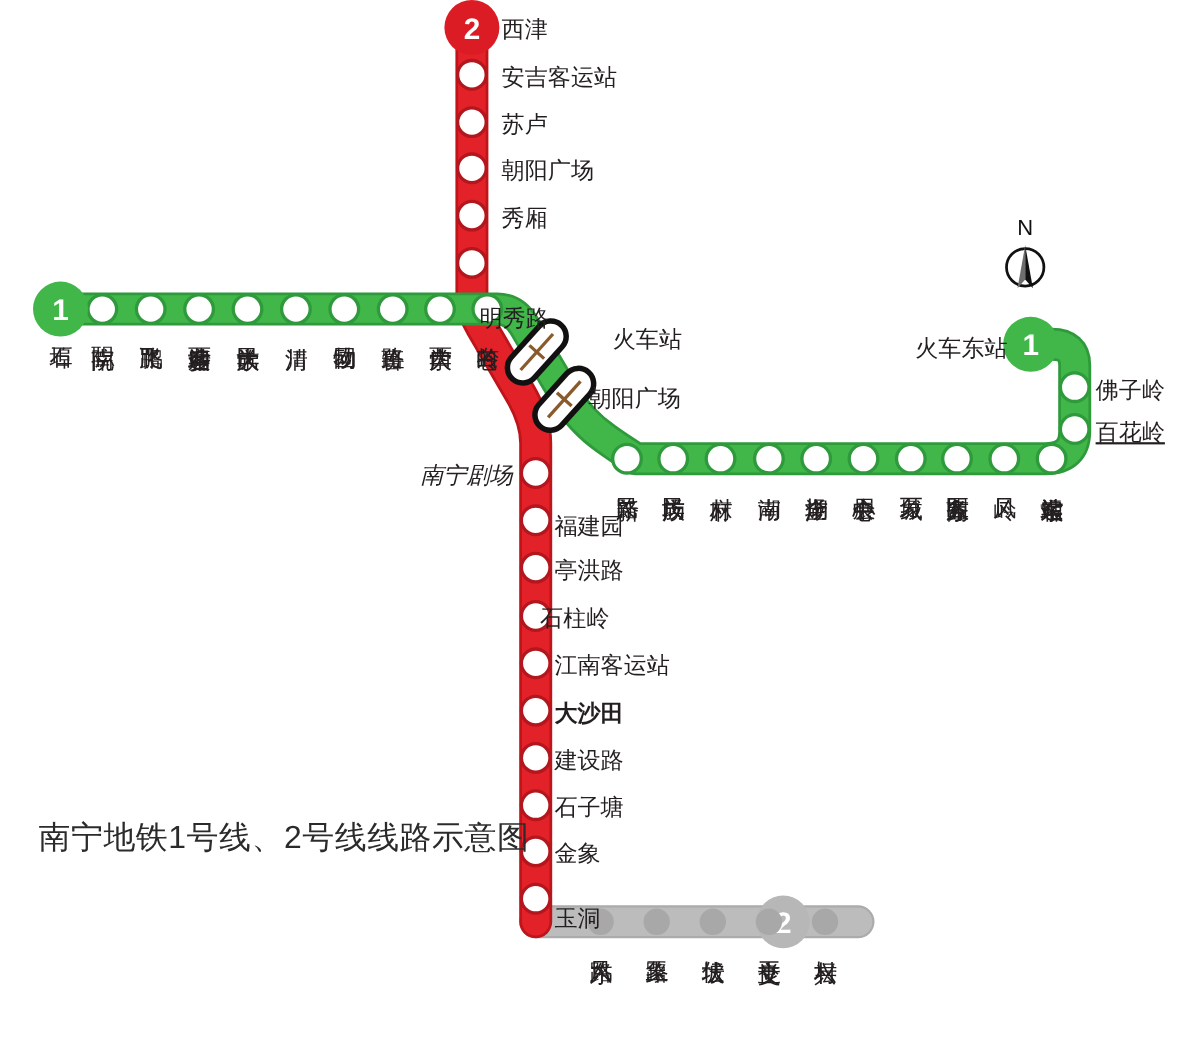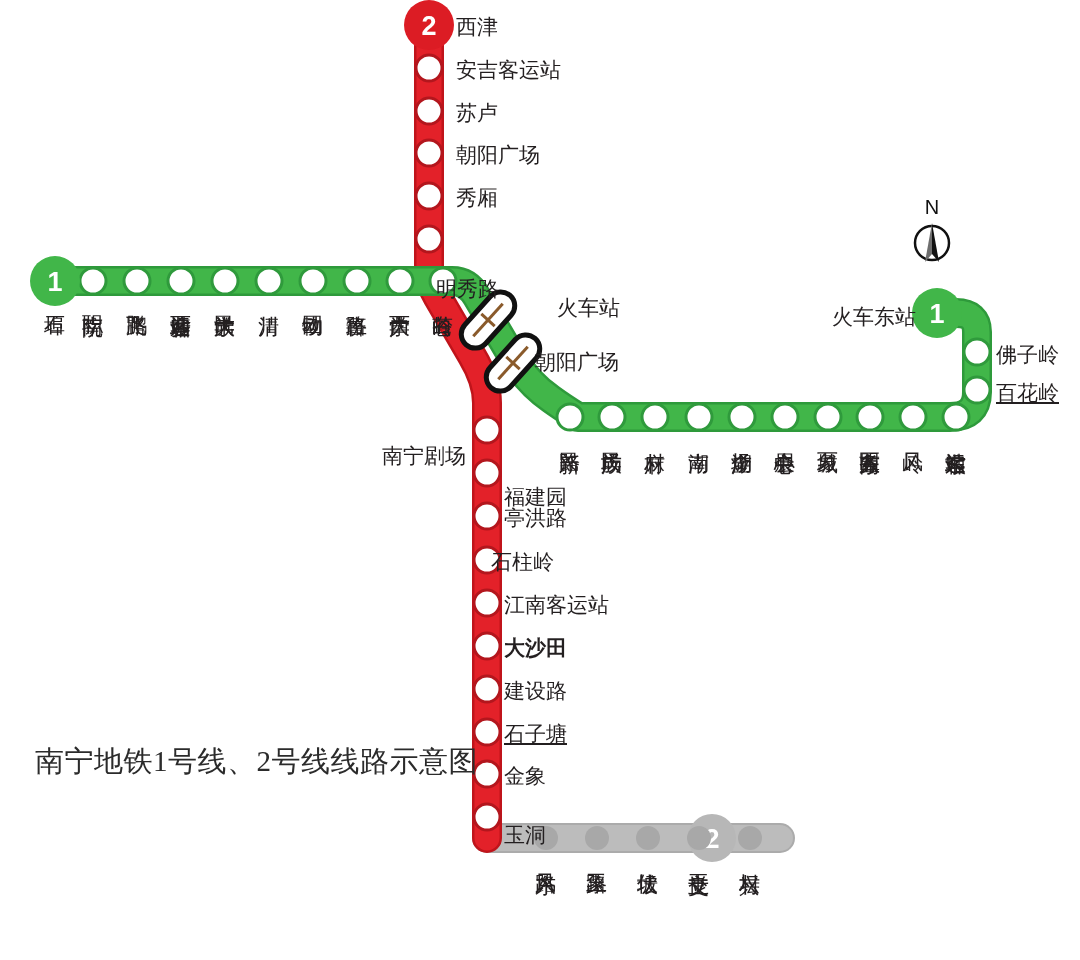--- a/index.html
+++ b/index.html
@@ -67,21 +67,20 @@
     color: #231f20;
     white-space: nowrap;
     font-weight: 500;
   }
   .title-abs {
     position: absolute;
     font-size: 29px;
     color: #2b2b2b;
     white-space: nowrap;
     letter-spacing: 0.5px;
-    font-family: Liberation Serif, serif;
   }
 </style>
 </head>
 <body>
 
 <div id="map-root">
 
   <svg class="map-svg" viewBox="0 0 1080 960">
 
     <g>
@@ -244,28 +243,28 @@
   <div class="vlabel" style="left:214px; top:299px;">民族大学</div>
   <div class="vlabel" style="left:258px; top:299px;">清川</div>
   <div class="vlabel" style="left:302px; top:299px;">动物园</div>
   <div class="vlabel" style="left:346px; top:299px;">鲁班路</div>
   <div class="vlabel" style="left:389px; top:299px;">广西大学</div>
   <div class="vlabel" style="left:432px; top:299px;">白苍岭</div>
 
   <div class="hlabel" style="left:520px; top:294px;margin-left:37px;">火车站</div>
   <div class="hlabel" style="left:535px; top:348px;">朝阳广场</div>
 
-  <div class="hlabel" style="left:382px; top:442px; text-align:right;">南宁剧场</div>
-  <div class="hlabel" style="left:504px; top:483px;">福建园</div>
+  <div class="hlabel" style="left:382px; top:418px; text-align:right;font-style:italic;">南宁剧场</div>
+  <div class="hlabel" style="left:504px; top:464px;">福建园</div>
   <div class="hlabel" style="left:504px; top:504px;">亭洪路</div>
   <div class="hlabel" style="left:491px; top:548px;">石柱岭</div>
   <div class="hlabel" style="left:504px; top:591px;">江南客运站</div>
   <div class="hlabel" style="left:504px; top:634px;font-weight:bold;">大沙田</div>
   <div class="hlabel" style="left:504px; top:677px;">建设路</div>
-  <div class="hlabel" style="left:504px; top:720px;text-decoration:underline;">石子塘</div>
+  <div class="hlabel" style="left:504px; top:720px;">石子塘</div>
   <div class="hlabel" style="left:504px; top:762px;">金象</div>
   <div class="hlabel" style="left:504px; top:805px;margin-top:16px;">玉洞</div>
 
   <div class="vlabel" style="left:559px; top:436px;">新民路</div>
   <div class="vlabel" style="left:601px; top:436px;">民族广场</div>
   <div class="vlabel" style="left:644px; top:436px;">麻村</div>
   <div class="vlabel" style="left:688px; top:436px;">南湖</div>
   <div class="vlabel" style="left:731px; top:436px;">金湖广场</div>
   <div class="vlabel" style="left:774px; top:436px;">会展中心</div>
   <div class="vlabel" style="left:817px; top:436px;">万象城</div>

